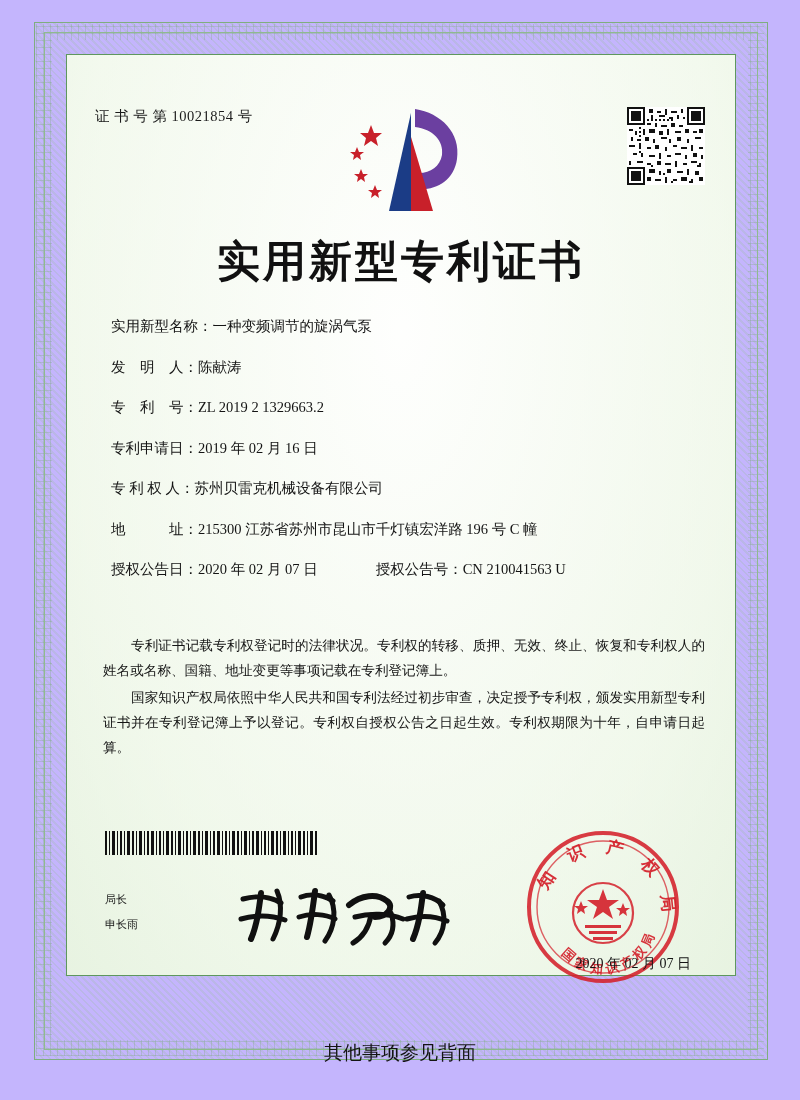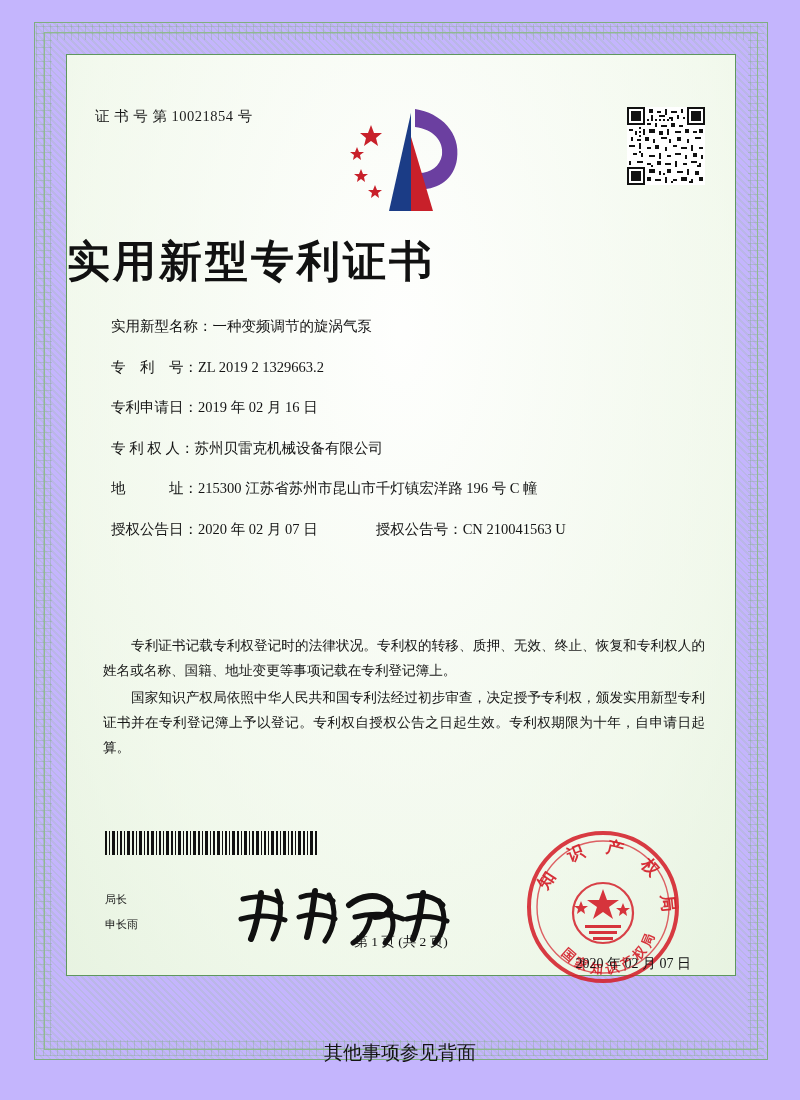--- a/index.html
+++ b/index.html
@@ -82,20 +82,21 @@
   
   .qr {
     position: absolute;
     right: 30px; top: 52px;
     width: 78px; height: 78px;
   }
   
   .title {
     position: absolute;
     top: 178px; left: 0; right: 0;
+    text-align: center;
     font-size: 43px;
     font-weight: bold;
     letter-spacing: 3px;
     color: #111;
     font-family: "DejaVu Serif", "Liberation Serif", serif;
   }
   
   .fields {
     position: absolute;
     left: 44px; top: 262px;
@@ -247,20 +248,24 @@
         </g>
       </svg>
     </div>
 
     <div class="title">实用新型专利证书</div>
 
     <div class="fields">
       <div class="frow">
         <span class="flabel">实用新型名称：</span>
         <span class="fvalue">一种变频调节的旋涡气泵</span>
+      </div>
+      <div class="frow">
+        <span class="flabel">发　明　人：</span>
+        <span class="fvalue">陈献涛</span>
       </div>
       <div class="frow">
         <span class="flabel">专　利　号：</span>
         <span class="fvalue">ZL 2019 2 1329663.2</span>
       </div>
       <div class="frow">
         <span class="flabel">专利申请日：</span>
         <span class="fvalue">2019 年 02 月 16 日</span>
       </div>
       <div class="frow">
@@ -397,18 +402,17 @@
         <text font-family="'DejaVu Serif', serif" font-size="17" font-weight="bold" fill="#d4202a" letter-spacing="7" opacity="0.92">
           <textPath href="#arcTop" startOffset="12%">知 识 产 权 局</textPath>
         </text>
         <text font-family="'DejaVu Serif', serif" font-size="13" font-weight="bold" fill="#d4202a" letter-spacing="4" opacity="0.9">
           <textPath href="#arcBottom" startOffset="22%">国家知识产权局</textPath>
         </text>
       </svg>
     </div>
     <div class="seal-date">2020 年 02 月 07 日</div>
 
-    <div class="page-num">第 1 页 (共 2 页)</div>
   </div>
 
   <div class="footnote">其他事项参见背面</div>
 
 </div>
 
 </body></html>

